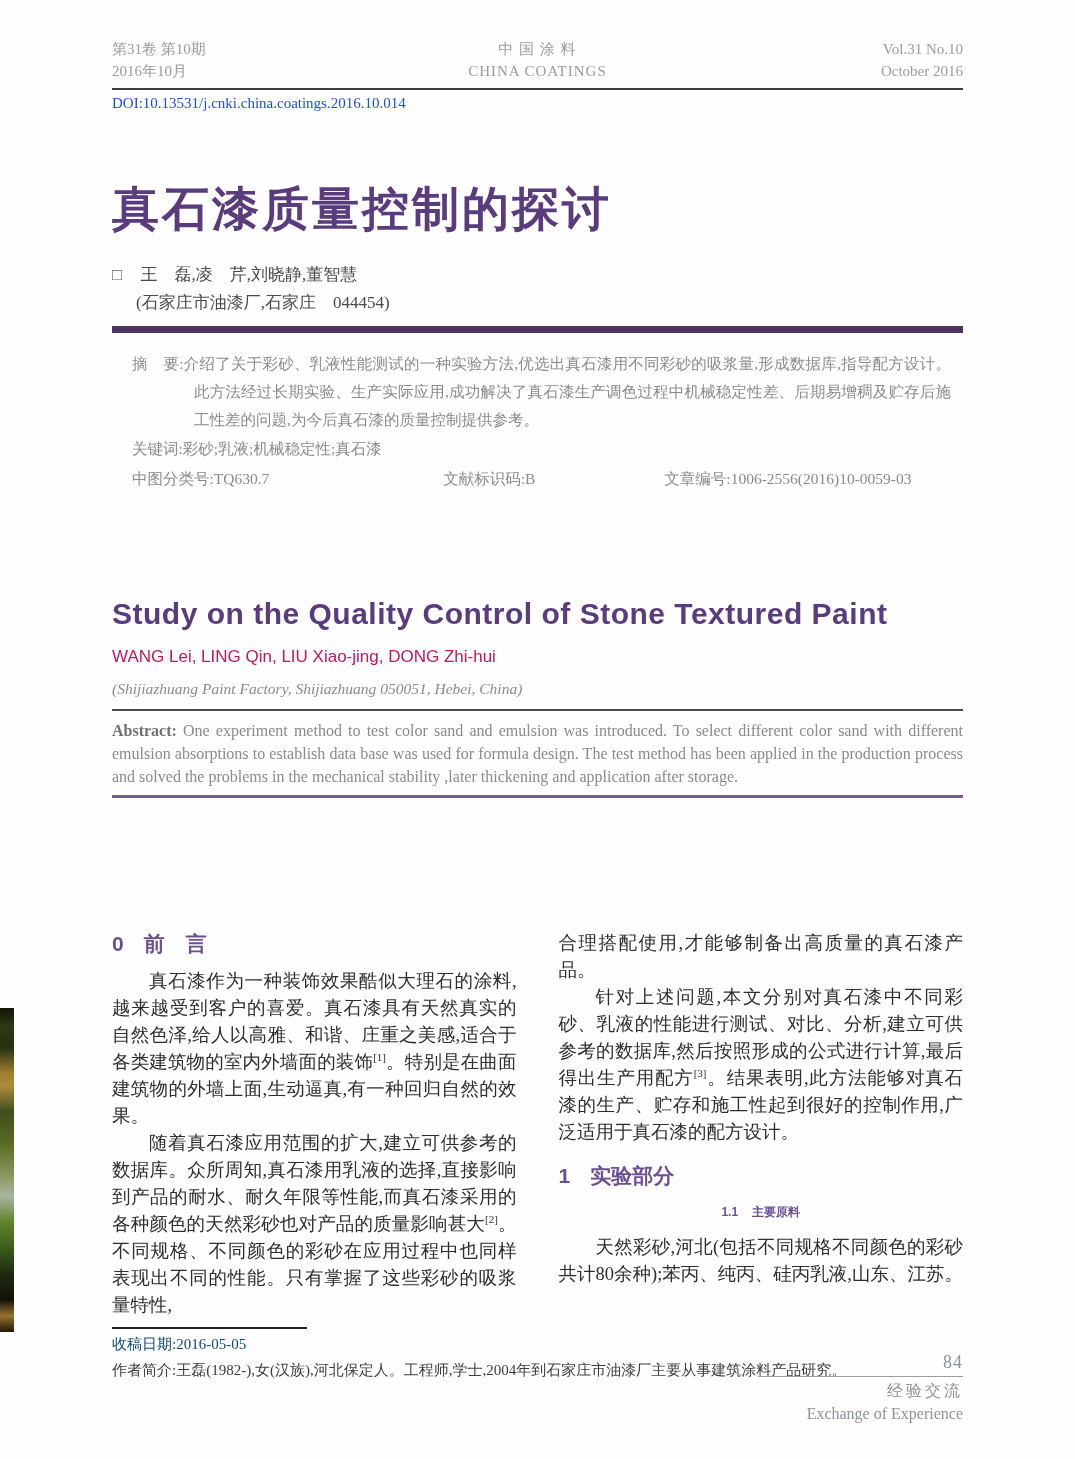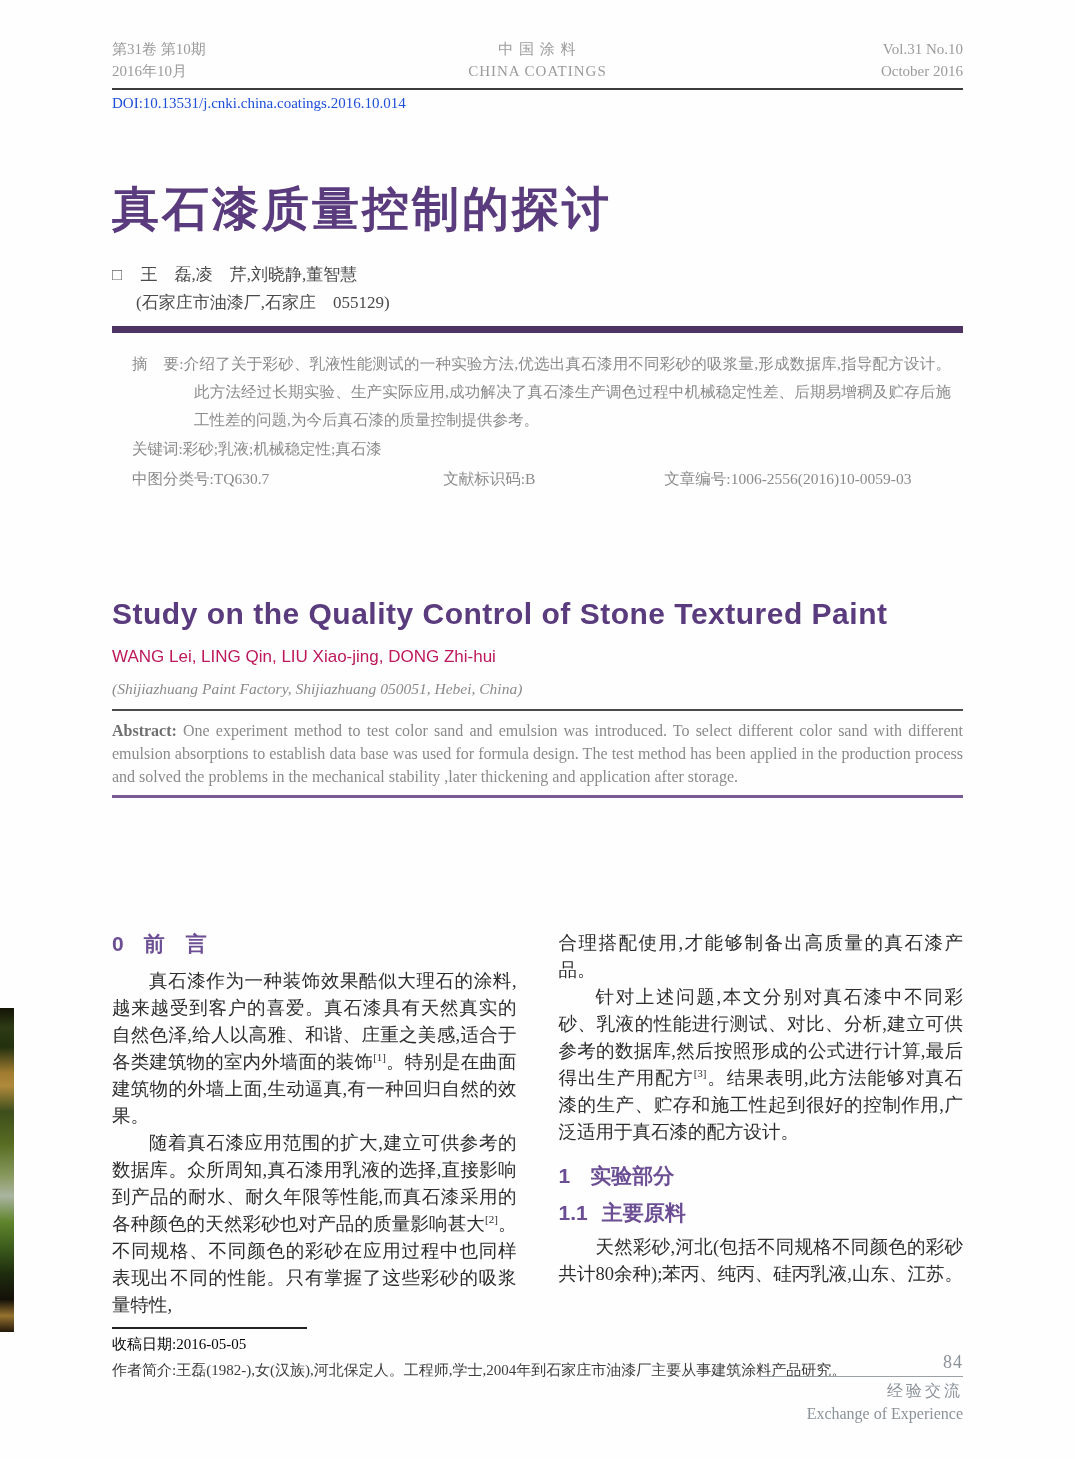--- a/index.html
+++ b/index.html
@@ -64,30 +64,30 @@
   .col { flex:1; font-size:18.5px; line-height:27px; color:#2d2d2d; text-align:justify; }
   h2.sec {
     font-family:"Liberation Sans","DejaVu Sans",sans-serif;
     font-size:21px; font-weight:bold; color:#6b4e93;
     margin:0 0 11px 0; text-align:left;
   }
   h2.sec .num { margin-right:20px; }
   h2.sec2 { margin-top:16px; margin-bottom:6px; }
   h3.subsec {
     font-family:"Liberation Sans","DejaVu Sans",sans-serif;
-    font-size:21px; font-weight:bold; color:#6b4e93;
-    margin:10px 0 8px 0; text-align:left;
+    font-size:12px; font-weight:bold; color:#6b4e93;
+    margin:10px 0 8px 0; text-align:center;
   }
   h3.subsec .num { margin-right:14px; }
   p.body-p { text-indent:2em; }
   p.cont { text-indent:0; }
   sup.ref { font-size:11px; line-height:0; }
 
   
-  .footnote { margin-top:8px; font-size:15px; line-height:24px; color:#000000; text-align:left; }
+  .footnote { margin-top:8px; font-size:15px; line-height:24px; color:#0c4a6e; text-align:left; }
   .footnote-rule { width:195px; border-top:2px solid #222; margin-bottom:3px; }
   .bio { margin-top:5px; font-size:15px; color:#3c3c3c; }
 
   
   .page-footer { position:absolute; right:112px; top:1352px; width:300px;
                  text-align:right; color:#8b9298; }
   .page-num { font-size:18px; letter-spacing:1px; }
   .footer-rule { width:205px; border-top:1.5px solid #9aa0a4; margin:3px 0 4px auto; }
   .col-cn { font-size:16px; letter-spacing:3px; }
   .col-en { font-size:16px; margin-top:3px; }
@@ -119,21 +119,21 @@
     </div>
   </header>
   <div class="header-rule"></div>
   <div class="doi">DOI:10.13531/j.cnki.china.coatings.2016.10.014</div>
 
   <h1 class="title-cn">真石漆质量控制的探讨</h1>
   <div class="authors-cn">
     <span class="marker">□</span>
     <span>王　磊,凌　芹,刘晓静,董智慧</span>
   </div>
-  <div class="affil-cn">(石家庄市油漆厂,石家庄　055129)</div>
+  <div class="affil-cn">(石家庄市油漆厂,石家庄　044454)</div>
   <div class="purple-bar"></div>
 
   <section class="cn-abstract">
     <p class="para"><span>摘　要:</span><span>介绍了关于彩砂、乳液性能测试的一种实验方法,优选出真石漆用不同彩砂的吸浆量,形成数据库,指导配方设计。此方法经过长期实验、生产实际应用,成功解决了真石漆生产调色过程中机械稳定性差、后期易增稠及贮存后施工性差的问题,为今后真石漆的质量控制提供参考。</span></p>
     <p class="kwline"><span>关键词:</span><span>彩砂;乳液;机械稳定性;真石漆</span></p>
     <div class="clc-row">
       <span class="c1"><span>中图分类号:</span><span>TQ630.7</span></span>
       <span class="c2"><span>文献标识码:</span><span>B</span></span>
       <span class="c3"><span>文章编号:</span><span>1006-2556(2016)10-0059-03</span></span>
     </div>

